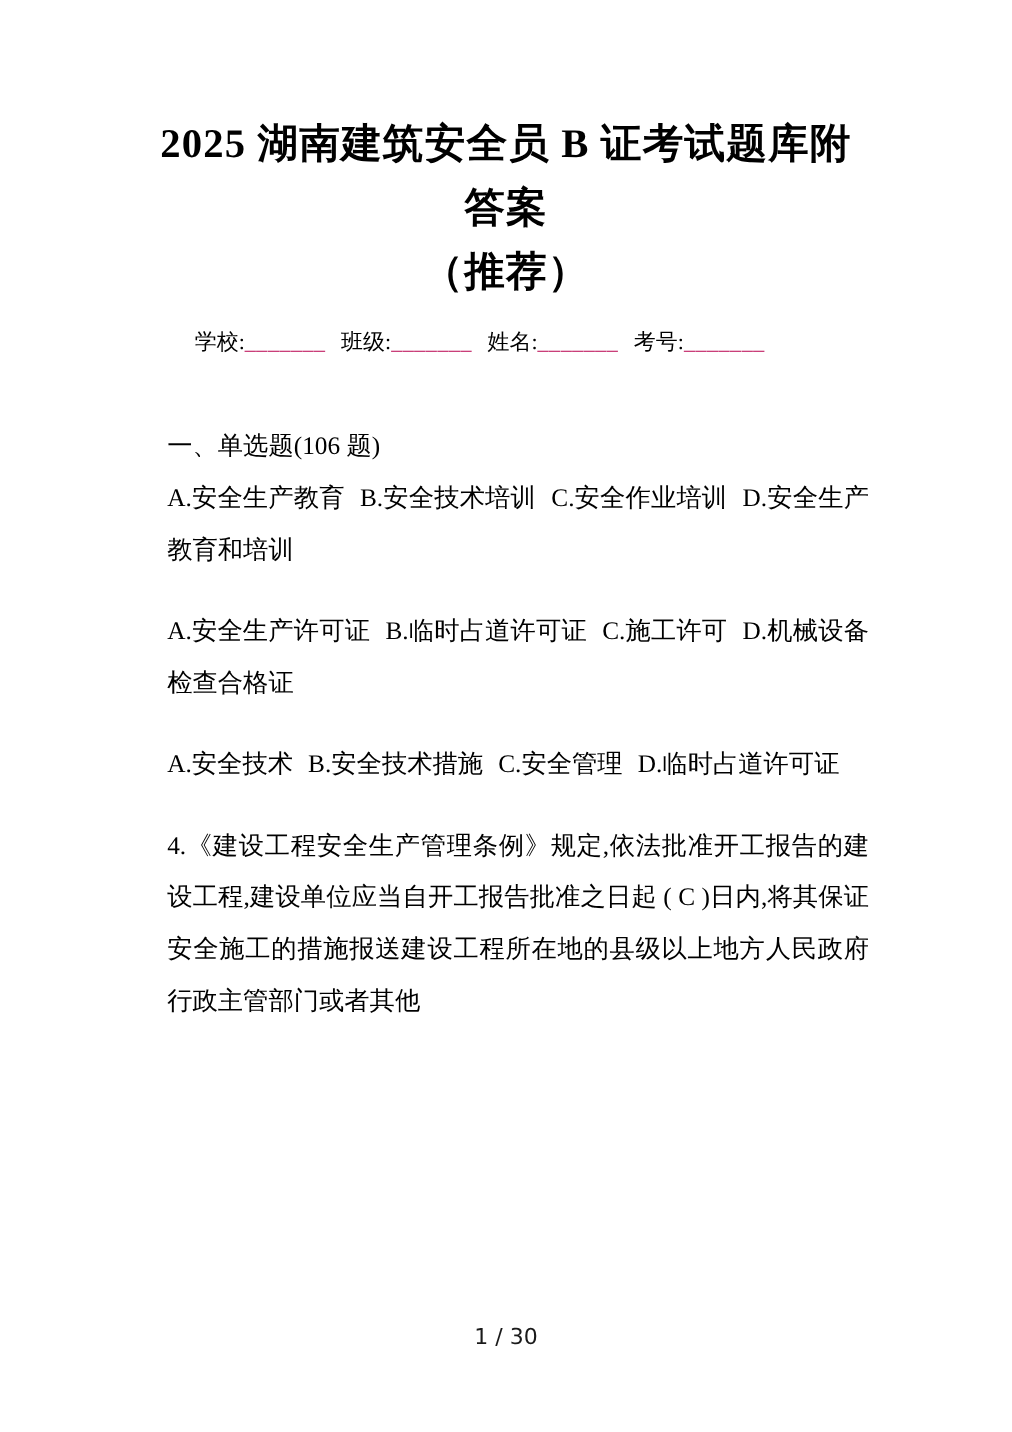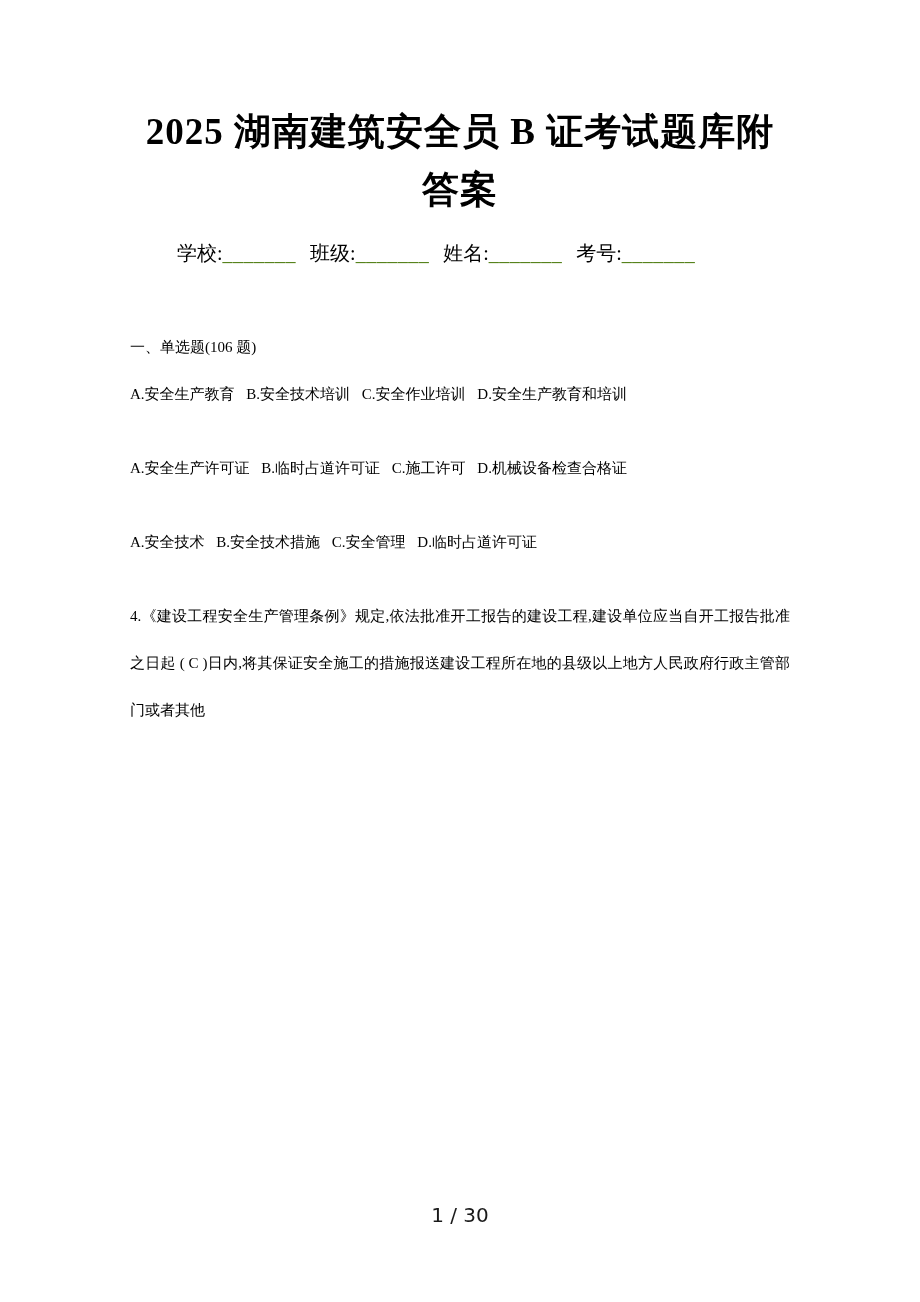--- a/index.html
+++ b/index.html
@@ -35,28 +35,29 @@
     margin-top: 21px;
     padding-left: 47px;
     display: flex;
     gap: 14px;
     font-size: 20px;
     line-height: 26px;
     white-space: nowrap;
   }
   .info-field { display: inline-block; }
   .blank {
-    color: #4d7c0f;
+    color: #be185d;
     letter-spacing: 0.5px;
   }
   .doc-body {
     margin-top: 58px;
-    font-size: 15px;
+    font-size: 23px;
     line-height: 47px;
     text-align: justify;
+    margin-left: 22px;
   }
   .doc-body p { margin: 0; }
   .section-heading { text-align: left; }
   .question + .question { margin-top: 27px; }
   .options { word-spacing: 8px; }
   .stem-last, .options { }
   .page-footer {
     position: absolute;
     left: 0;
     right: 0;
@@ -67,20 +68,21 @@
     color: #1a1a1a;
   }
 </style>
 </head>
 <body>
 
 <div class="page">
 
   <h1 class="doc-title">
     <span class="title-line">2025 湖南建筑安全员 B 证考试题库附答案</span>
+    <span class="title-line">（推荐）</span>
   </h1>
 
   <div class="info-row">
     <span class="info-field"><span>学校:</span><span class="blank">_______</span></span>
     <span class="info-field"><span>班级:</span><span class="blank">_______</span></span>
     <span class="info-field"><span>姓名:</span><span class="blank">_______</span></span>
     <span class="info-field"><span>考号:</span><span class="blank">_______</span></span>
   </div>
 
   <div class="doc-body">

